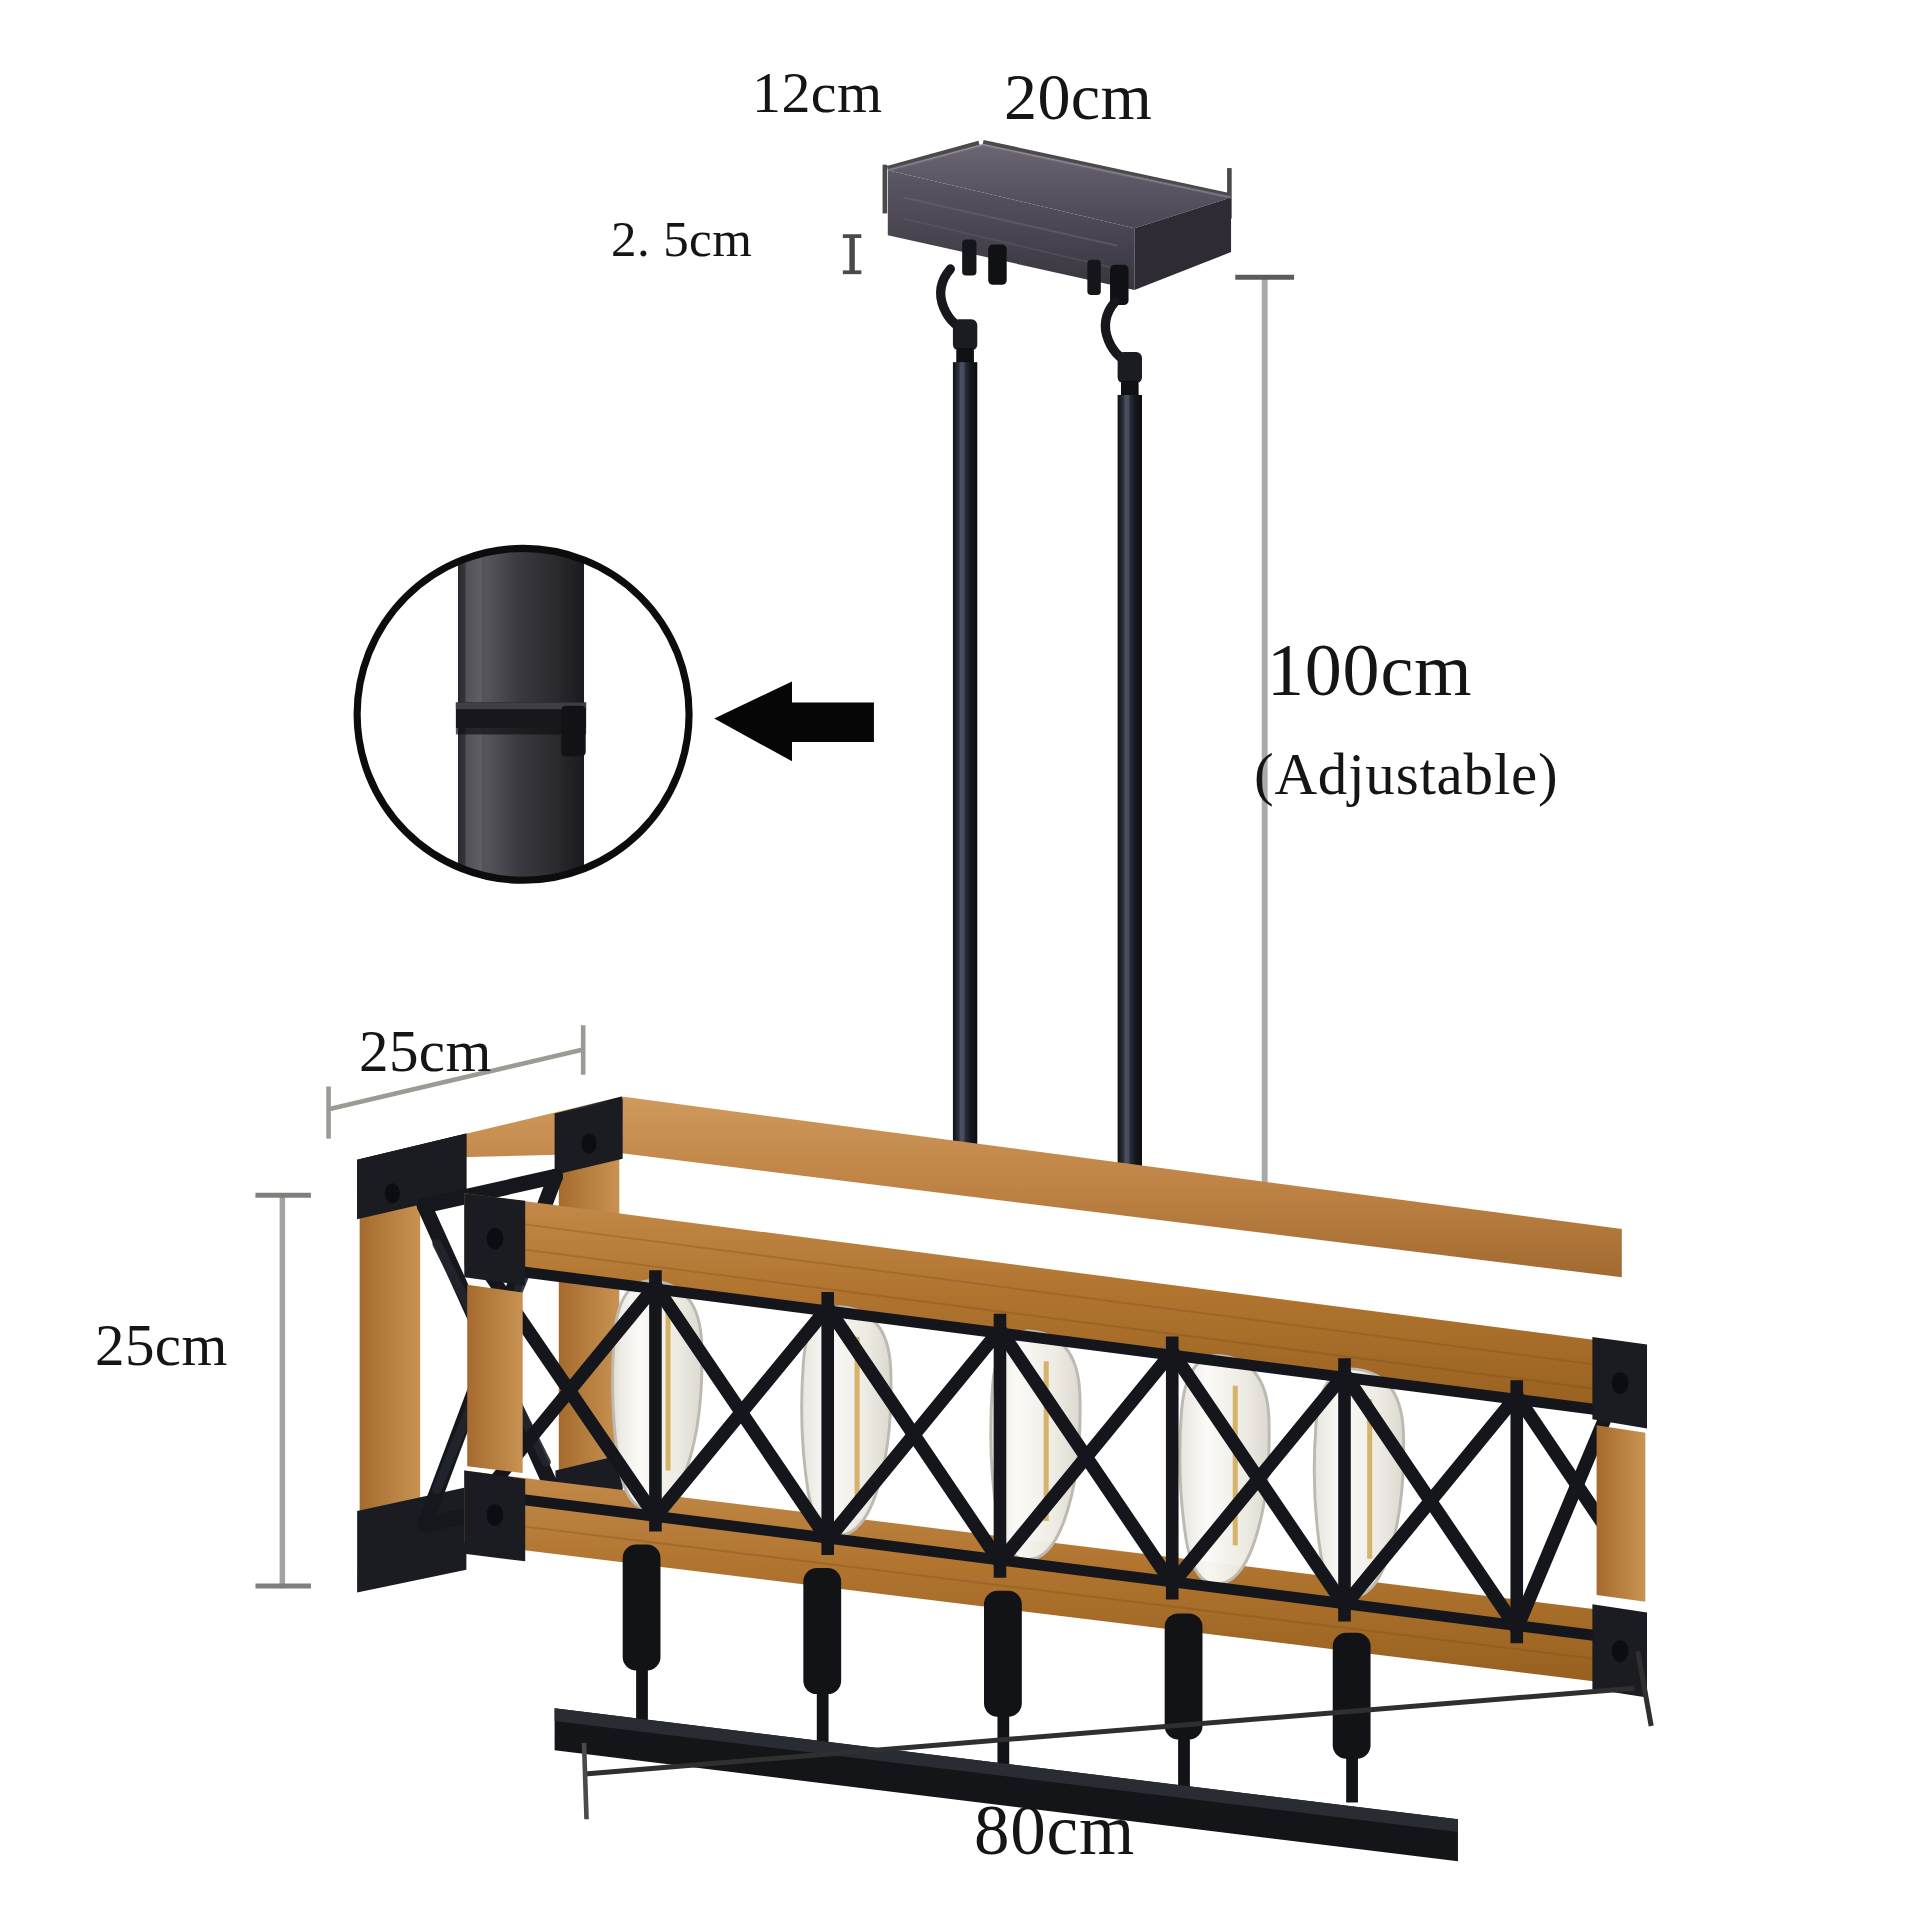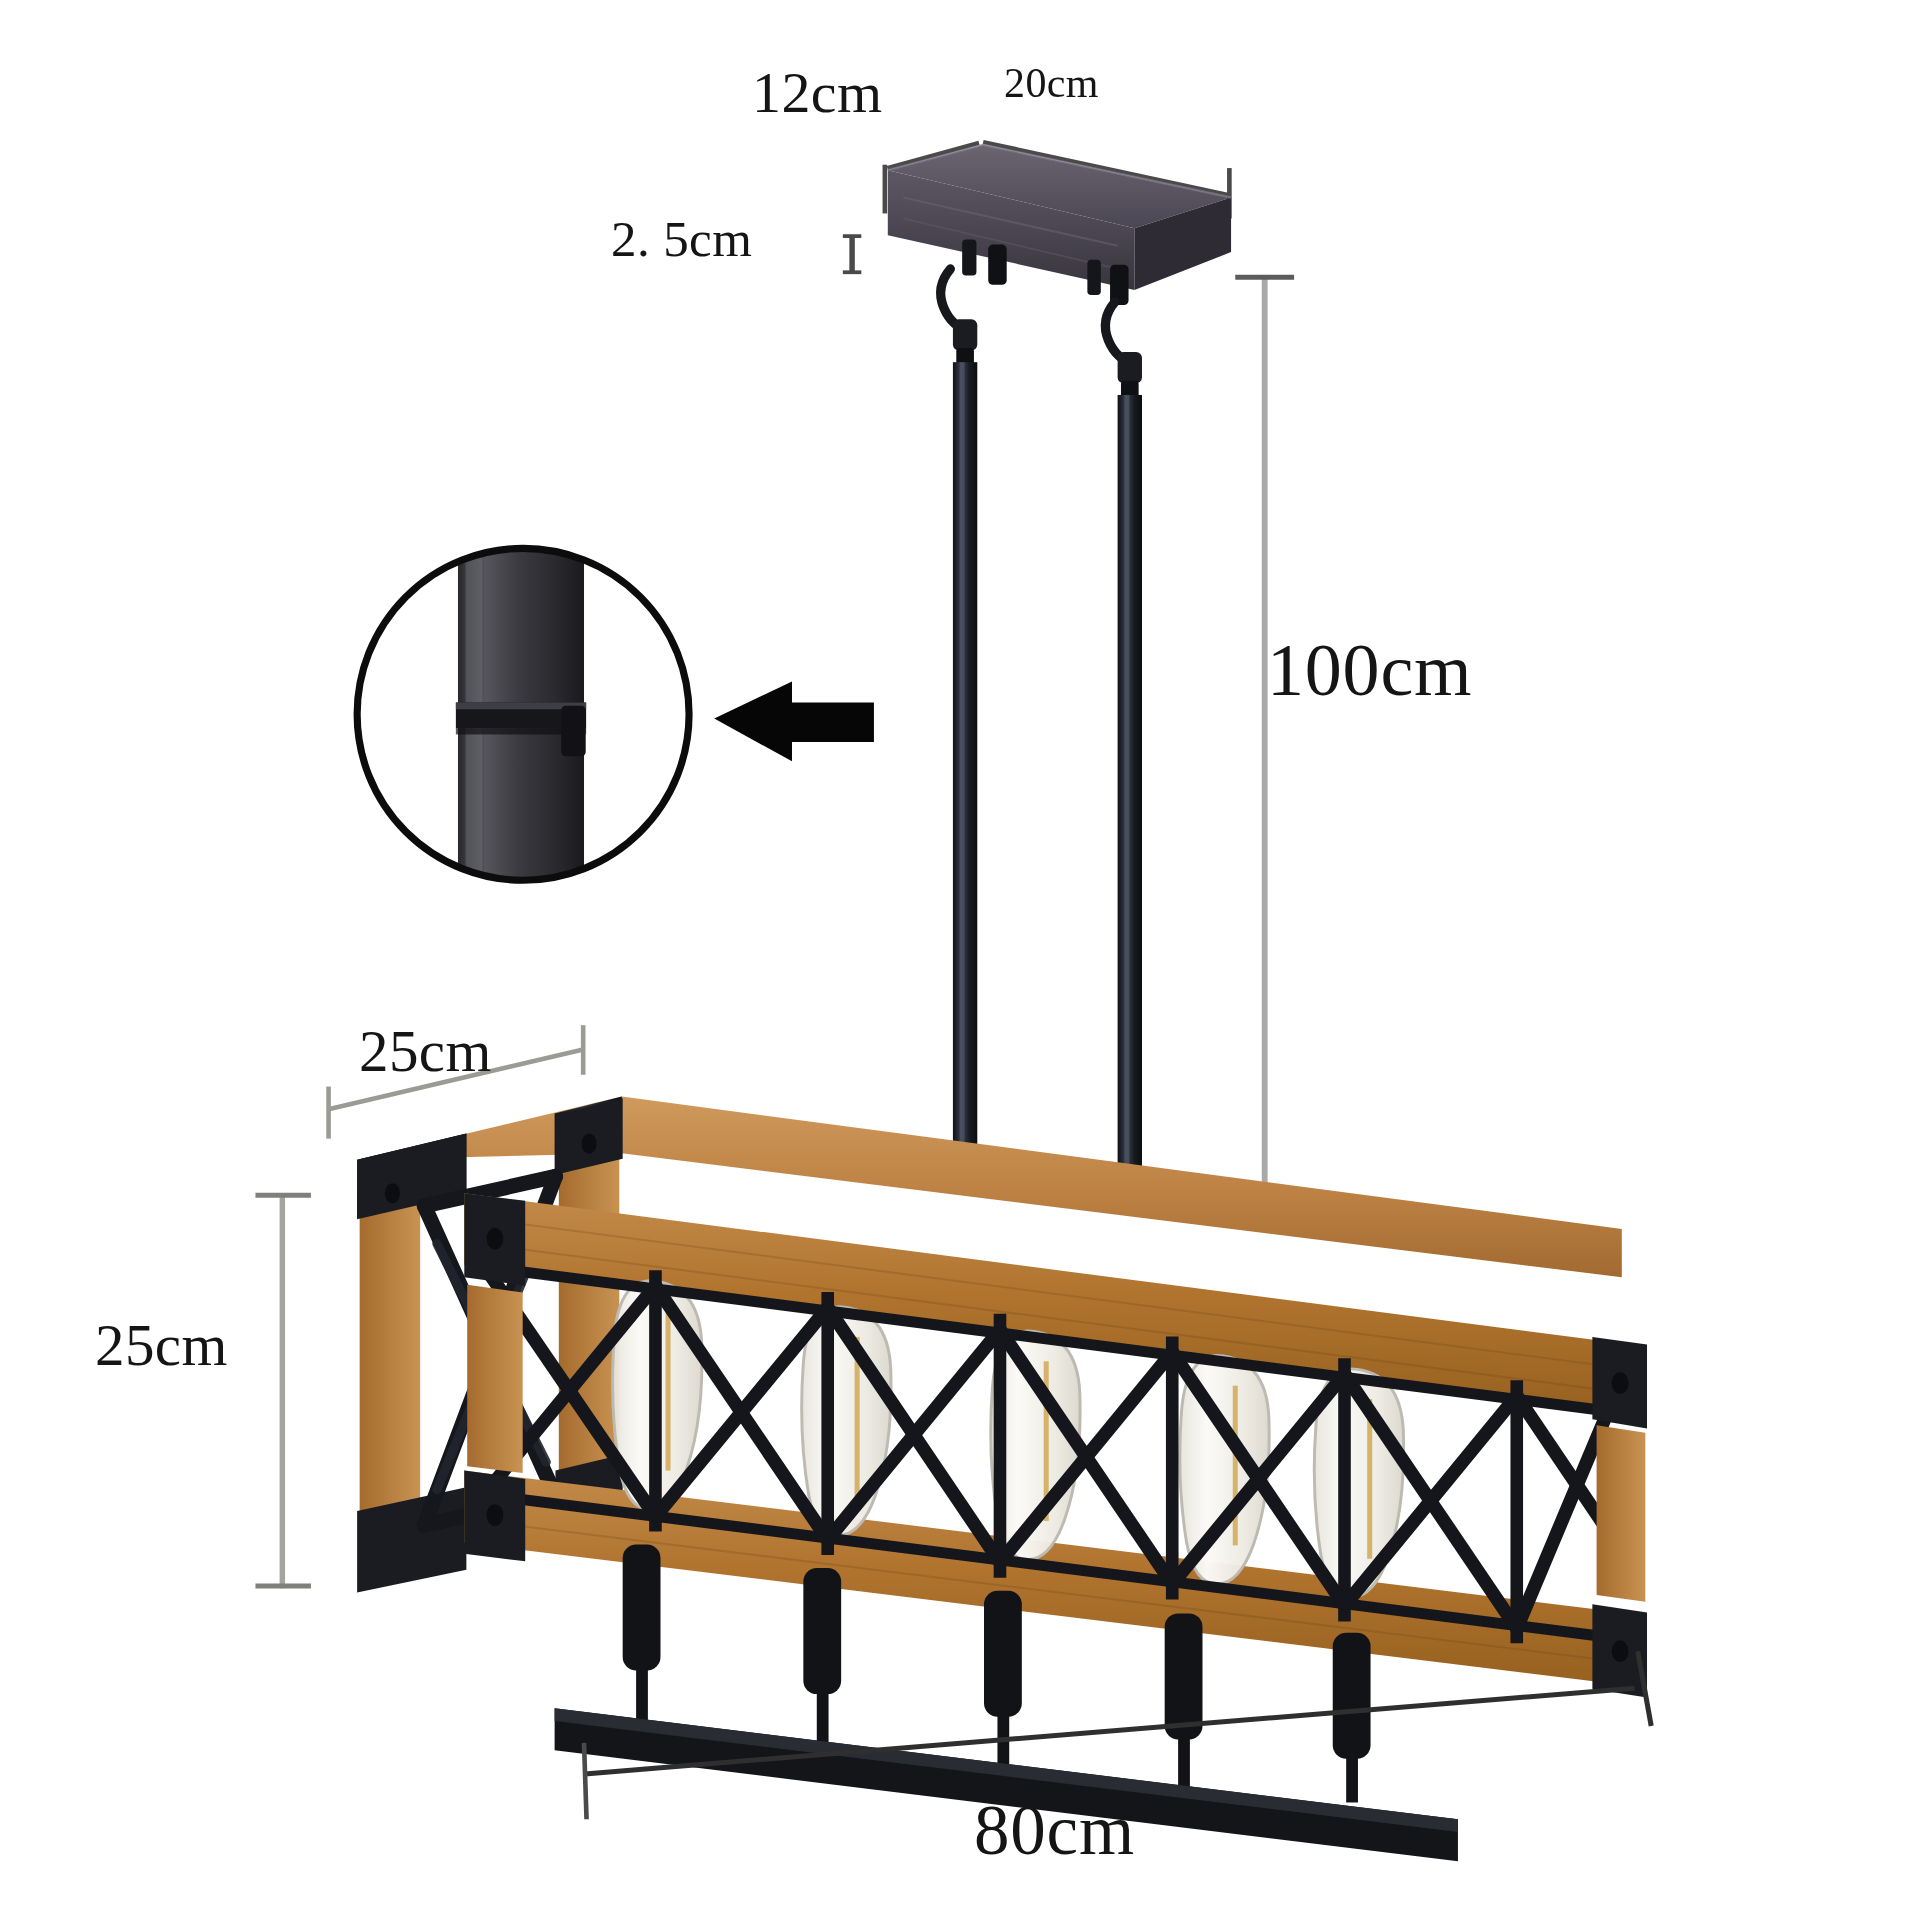--- a/index.html
+++ b/index.html
@@ -3,21 +3,21 @@
 <meta charset="utf-8">
 <style>
   html,body{margin:0;padding:0;background:#ffffff;}
   body{width:1926px;height:1926px;position:relative;overflow:hidden;
        font-family:"Liberation Serif","DejaVu Serif",serif;}
   #stage{position:absolute;inset:0;padding-left:28px;}
   svg.layer{position:absolute;left:0;top:0;width:1926px;height:1926px;}
   .dimlabel{position:absolute;color:#151515;white-space:nowrap;
             font-family:"Liberation Serif","DejaVu Serif",serif;font-weight:400;}
   .l12{left:752px;top:59px;font-size:58px;letter-spacing:0.4px;}
-  .l20{left:1004px;top:59px;font-size:42px;letter-spacing:0.4px;}
+  .l20{left:1004px;top:59px;font-size:66px;letter-spacing:0.4px;}
   .l25c{left:611px;top:210px;font-size:51px;letter-spacing:0.4px;}
   .l100{left:1267px;top:628px;font-size:74px;letter-spacing:0.8px;}
   .ladj{left:1254px;top:740px;font-size:59px;letter-spacing:0.8px;}
   .ldepth{left:359px;top:1017px;font-size:59px;letter-spacing:0.4px;}
   .lheight{left:95px;top:1311px;font-size:59px;letter-spacing:0.4px;}
   .lwidth{left:974px;top:1790px;font-size:71px;letter-spacing:0.8px;}
 </style>
 </head>
 <body>
 
@@ -296,18 +296,19 @@
       <line x1="1392" y1="4222" x2="3890" y2="4018" stroke="#2F2F2F" stroke-width="12"></line>
       <line x1="1390" y1="4148" x2="1396" y2="4330" stroke="#4A4A4A" stroke-width="11"></line>
       <line x1="3898" y1="3930" x2="3930" y2="4108" stroke="#2F2F2F" stroke-width="12"></line>
     </g>
   </svg>
 
   <div class="dimlabel l12">12cm</div>
   <div class="dimlabel l20">20cm</div>
   <div class="dimlabel l25c">2. 5cm</div>
   <div class="dimlabel l100">100cm</div>
+  <div class="dimlabel ladj">(Adjustable)</div>
   <div class="dimlabel ldepth">25cm</div>
   <div class="dimlabel lheight">25cm</div>
   <div class="dimlabel lwidth">80cm</div>
 
 </div>
 
 
 </body></html>

